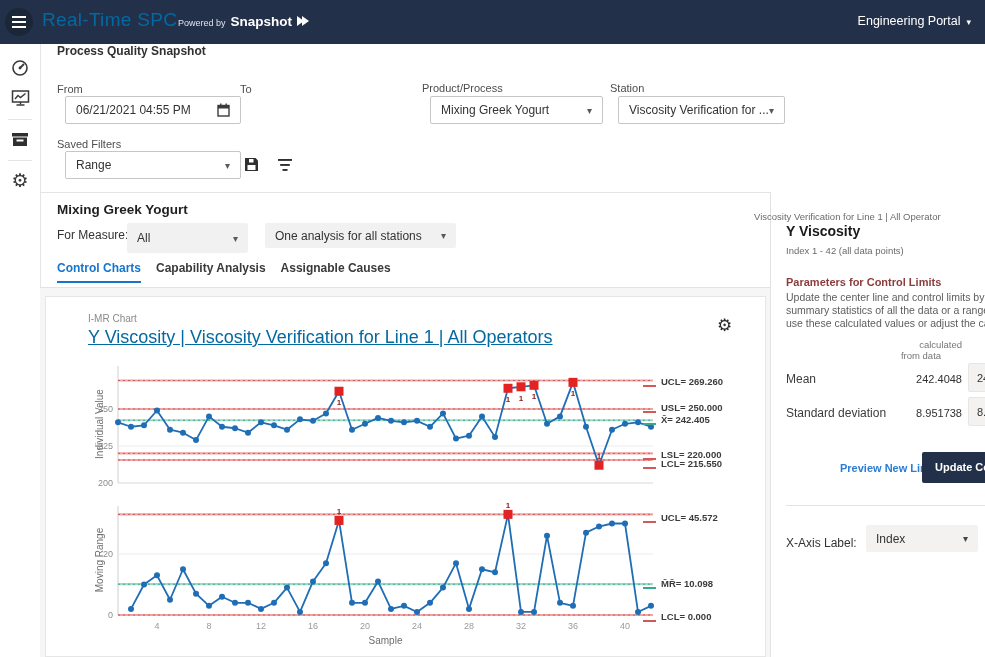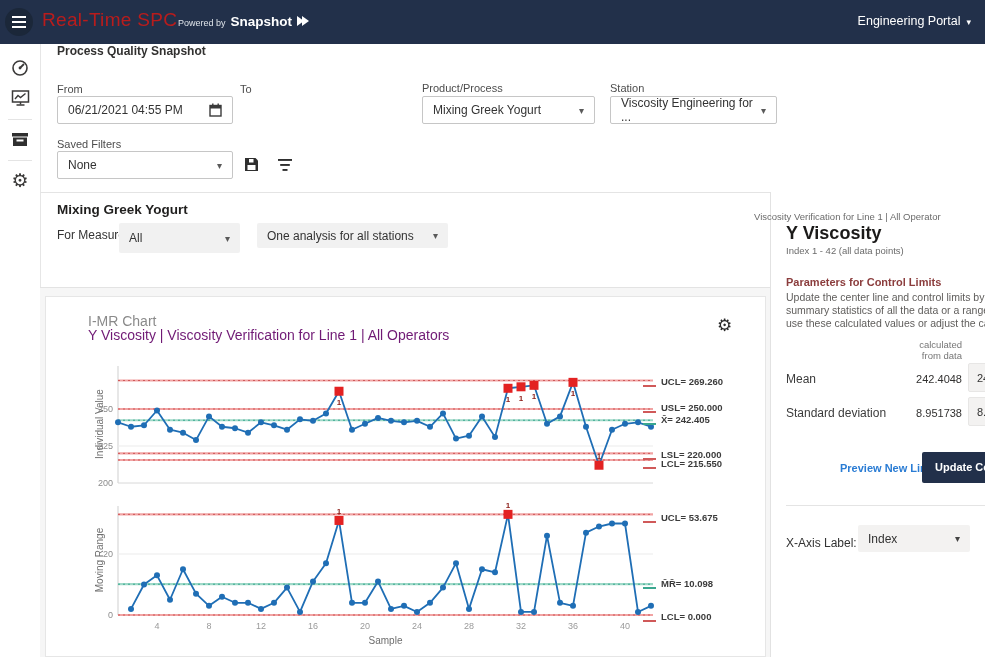--- a/index.html
+++ b/index.html
@@ -5,54 +5,54 @@
   html,body{margin:0;padding:0;background:#dfe3e8;}
   #page{position:relative;width:985px;height:657px;background:#fff;overflow:hidden;
         font-family:"Liberation Sans",sans-serif;-webkit-font-smoothing:antialiased;}
   .abs{position:absolute;}
   .icon{font-family:"DejaVu Sans",sans-serif;}
   
   .hdr{left:0;top:0;width:985px;height:44px;background:#22304a;}
   .burger{left:5px;top:8px;width:28px;height:28px;border-radius:50%;background:#1b2739;
           display:flex;flex-direction:column;justify-content:center;align-items:center;gap:3px;cursor:pointer;}
   .burger i{display:block;width:14px;height:2px;background:#fff;}
-  .apptitle{left:42px;top:9px;font-size:19px;color:#b91c1c;letter-spacing:.3px;}
+  .apptitle{left:42px;top:9px;font-size:19px;color:#0369a1;letter-spacing:.3px;}
   .pby{left:178px;top:14px;display:flex;align-items:baseline;color:#fff;}
   .pby .p1{font-size:9px;color:#dfe4ea;}
   .pby .p2{font-size:13.5px;font-weight:bold;margin-left:5px;}
   .pby svg{margin-left:4px;position:relative;top:1px;}
   .portal{right:14px;top:14px;font-size:12.5px;color:#fff;cursor:pointer;}
   .portal .caret{font-size:9px;margin-left:6px;}
   
   .sbar{left:0;top:44px;width:40px;height:613px;background:#fff;border-right:1px solid #e6e6e6;}
   .sico{width:40px;height:26px;display:flex;justify-content:center;align-items:center;cursor:pointer;color:#3b3a39;}
   .sdiv{left:8px;width:24px;height:1px;background:#e4e4e4;}
   
   .lbl{font-size:11px;color:#4d4d4d;}
   .sel{display:flex;align-items:center;background:#fff;border:1px solid #c6c6c6;border-radius:2px;
-       font-size:12px;color:#333;padding:0 10px;box-sizing:border-box;cursor:pointer;}
+       font-size:12px;color:#333;padding:0 10px;box-sizing:border-box;cursor:pointer;margin-left:8px;}
   .sel .caret{margin-left:auto;color:#5a5a5a;font-size:10px;}
   .sel.gray{background:#f1f1f1;border:none;}
   .h6{font-size:12px;font-weight:bold;color:#323130;}
   
   .tabs{display:flex;gap:15px;}
   .tab{font-size:12px;font-weight:600;color:#3b3a39;padding-bottom:6px;cursor:pointer;}
   .tab.active{color:#1774cc;border-bottom:2.5px solid #1774cc;}
   
   .grayzone{left:40px;top:287px;width:730px;height:370px;background:#f6f6f6;border-top:1px solid #e3e3e3;}
   .card{left:45px;top:296px;width:721px;height:361px;background:#fff;border:1px solid #e6e6e6;box-sizing:border-box;}
-  .ctype{font-size:14px;color:#8a8a8a;}
-  .ctitle{font-size:14px;color:#701a75;}
+  .ctype{font-size:10px;color:#8a8a8a;}
+  .ctitle{font-size:18px;color:#0369a1;text-decoration:underline;}
   .reflab{position:absolute;display:flex;align-items:flex-end;height:10px;}
   .reflab .sw{width:13px;height:2.5px;margin-right:5px;}
   .reflab .tx{font-size:9.5px;font-weight:bold;color:#3b3b3b;white-space:nowrap;}
   
   .rpanel{left:770px;top:192px;width:215px;height:465px;background:#fff;border-left:1px solid #e2e2e2;}
   .rp-ctx{font-size:9.5px;color:#6b6b6b;white-space:nowrap;}
-  .rp-title{font-size:18px;font-weight:bold;color:#1b1a19;}
+  .rp-title{font-size:14px;font-weight:bold;color:#1b1a19;}
   .rp-sub{font-size:9.5px;color:#6b6b6b;}
   .rp-ph{font-size:11px;font-weight:bold;color:#8b3d3d;}
   .rp-desc{font-size:10.5px;color:#5f5d5b;line-height:13.5px;white-space:nowrap;}
   .rp-col{font-size:9.5px;color:#767676;text-align:right;width:82px;}
   .rp-rlbl{font-size:12px;color:#3b3b3b;}
   .rp-val{font-size:11px;color:#323130;text-align:right;width:82px;}
   .rp-input{width:80px;height:29px;background:#f3f2f1;border:1px solid #e7e6e5;border-radius:2px;
             font-size:11px;color:#333;line-height:29px;padding-left:8px;box-sizing:border-box;white-space:nowrap;overflow:hidden;}
   .rp-link{font-size:11px;font-weight:600;color:#2a7cd4;cursor:pointer;}
   .rp-btn{height:31px;background:#22304a;color:#fff;font-size:11px;font-weight:bold;border-radius:2px;
@@ -128,27 +128,27 @@
   <div class="abs lbl" style="left:240px;top:83px;">To</div>
 
   <div class="abs lbl" style="left:422px;top:82px;">Product/Process</div>
   <div class="abs sel" style="left:422px;top:96px;width:173px;height:28px;">
     <span>Mixing Greek Yogurt</span>
     <span class="caret icon">▾</span>
   </div>
 
   <div class="abs lbl" style="left:610px;top:82px;">Station</div>
   <div class="abs sel" style="left:610px;top:96px;width:167px;height:28px;">
-    <span>Viscosity Engineering for ...</span>
+    <span>Viscosity Verification for ...</span>
     <span class="caret icon">▾</span>
   </div>
 
   <div class="abs lbl" style="left:57px;top:138px;">Saved Filters</div>
   <div class="abs sel" style="left:57px;top:151px;width:176px;height:28px;">
-    <span>None</span>
+    <span>Range</span>
     <span class="caret icon">▾</span>
   </div>
   <div class="abs" style="left:243px;top:156px;cursor:pointer;">
     <svg width="17" height="17" viewBox="0 0 17 17">
       <path d="M2,2 h10.5 L15,4.5 V15 H2 Z" fill="#2f2f2f"></path>
       <rect x="4.5" y="9" width="8" height="5" fill="#ffffff"></rect>
       <rect x="6" y="3" width="4.5" height="3.5" fill="#ffffff"></rect>
     </svg>
   </div>
   <div class="abs" style="left:277px;top:158px;cursor:pointer;">
@@ -165,20 +165,25 @@
   <div class="abs" style="left:57px;top:228px;font-size:12px;color:#333;">For Measure:</div>
   <div class="abs sel gray" style="left:119px;top:223px;width:121px;height:30px;">
     <span>All</span>
     <span class="caret icon">▾</span>
   </div>
   <div class="abs sel gray" style="left:257px;top:223px;width:191px;height:25px;">
     <span>One analysis for all stations</span>
     <span class="caret icon">▾</span>
   </div>
 
+  <div class="abs tabs" style="left:57px;top:261px;">
+    <div class="tab active">Control Charts</div>
+    <div class="tab">Capability Analysis</div>
+    <div class="tab">Assignable Causes</div>
+  </div>
 
   <div class="abs grayzone"></div>
   <div class="abs card"></div>
   <div class="abs ctype" style="left:88px;top:313px;">I-MR Chart</div>
   <div class="abs ctitle" style="left:88px;top:327px;">Y Viscosity | Viscosity Verification for Line 1 | All Operators</div>
   <div class="abs icon" style="left:717px;top:315px;font-size:17px;color:#2b2b2b;cursor:pointer;"><span class="icon">⚙</span></div>
 
   <svg id="svg-ichart" class="abs" style="left:95px;top:354px;" width="575" height="136" viewBox="0 0 575 136">
       <line x1="23" y1="12" x2="23" y2="129" stroke="#cfcfcf" stroke-width="1"></line>
       <text x="18" y="132" font-size="9" fill="#8c8c8c" text-anchor="end" font-family="Liberation Sans, sans-serif">200</text>
@@ -333,21 +338,21 @@
       <div class="reflab" style="left: 643px; top: 450px;">
         <span class="sw" style="background: rgb(208, 89, 89);"></span>
         <span class="tx">LSL= 220.000</span>
       </div>
       <div class="reflab" style="left: 643px; top: 459px;">
         <span class="sw" style="background: rgb(208, 89, 89);"></span>
         <span class="tx">LCL= 215.550</span>
       </div>
       <div class="reflab" style="left: 643px; top: 513px;">
         <span class="sw" style="background: rgb(208, 89, 89);"></span>
-        <span class="tx">UCL= 53.675</span>
+        <span class="tx">UCL= 45.572</span>
       </div>
       <div class="reflab" style="left: 643px; top: 579px;">
         <span class="sw" style="background: rgb(58, 167, 143);"></span>
         <span class="tx">M̄R̄= 10.098</span>
       </div>
       <div class="reflab" style="left: 643px; top: 612px;">
         <span class="sw" style="background: rgb(208, 89, 89);"></span>
         <span class="tx">LCL= 0.000</span>
       </div>
     </div>
@@ -355,21 +360,21 @@
   <div class="abs rpanel"></div>
   <div class="abs rp-ctx" style="left:754px;top:211px;">Viscosity Verification for Line 1 | All Operator</div>
   <div class="abs rp-title" style="left:786px;top:223px;">Y Viscosity</div>
   <div class="abs rp-sub" style="left:786px;top:245px;">Index 1 - 42 (all data points)</div>
   <div class="abs rp-ph" style="left:786px;top:276px;">Parameters for Control Limits</div>
   <div class="abs rp-desc" style="left:786px;top:291px;">Update the center line and control limits by calculati</div>
   <div class="abs rp-desc" style="left:786px;top:304px;">summary statistics of all the data or a range of data.</div>
   <div class="abs rp-desc" style="left:786px;top:317px;">use these calculated values or adjust the calculated v</div>
 
   <div class="abs rp-col" style="left:880px;top:339px;">calculated</div>
-  <div class="abs rp-col" style="left:880px;top:350px;">from data</div>
+  <div class="abs rp-col" style="left:880px;top:350px;text-align:center;">from data</div>
 
   <div class="abs rp-rlbl" style="left:786px;top:372px;">Mean</div>
   <div class="abs rp-val" style="left:880px;top:373px;">242.4048</div>
   <div class="abs rp-input" style="left:968px;top:363px;">242.4048</div>
 
   <div class="abs rp-rlbl" style="left:786px;top:406px;">Standard deviation</div>
   <div class="abs rp-val" style="left:880px;top:407px;">8.951738</div>
   <div class="abs rp-input" style="left:968px;top:397px;">8.951738</div>
 
   <div class="abs rp-link" style="left:840px;top:462px;">Preview New Limits</div>

